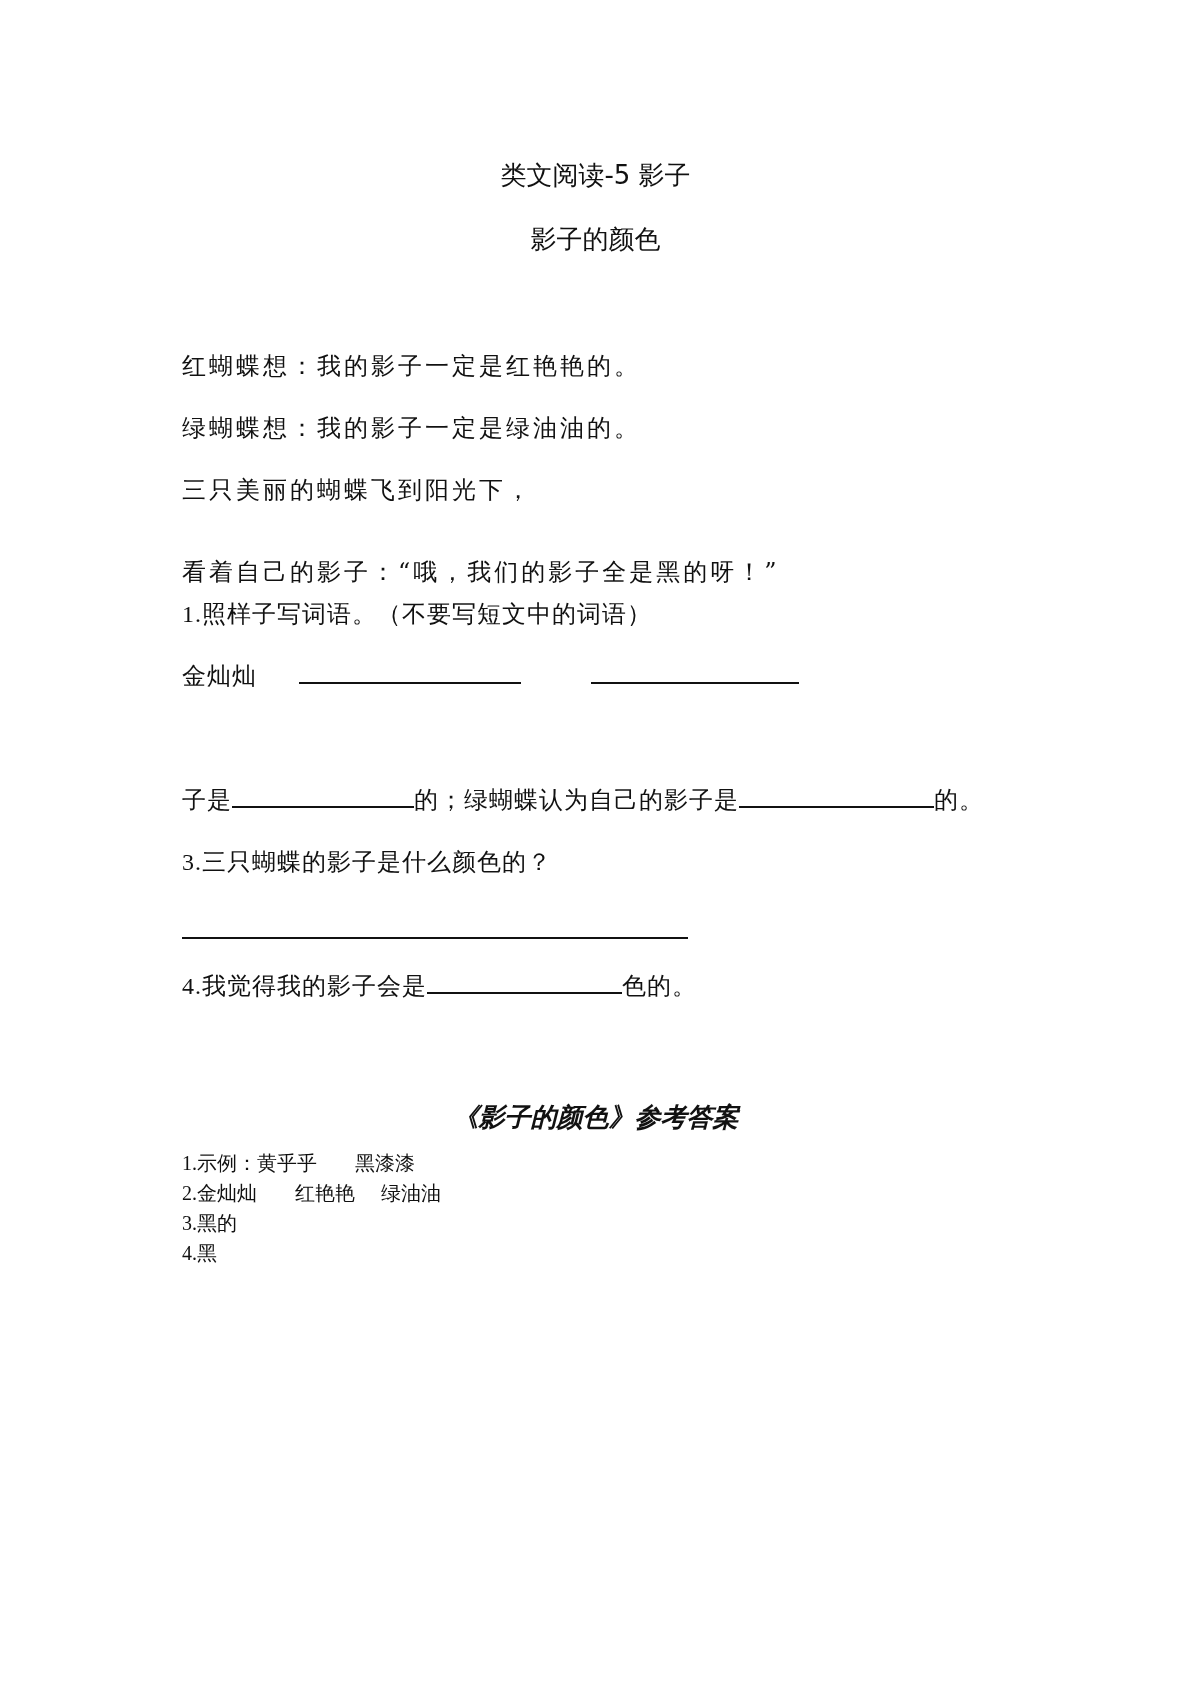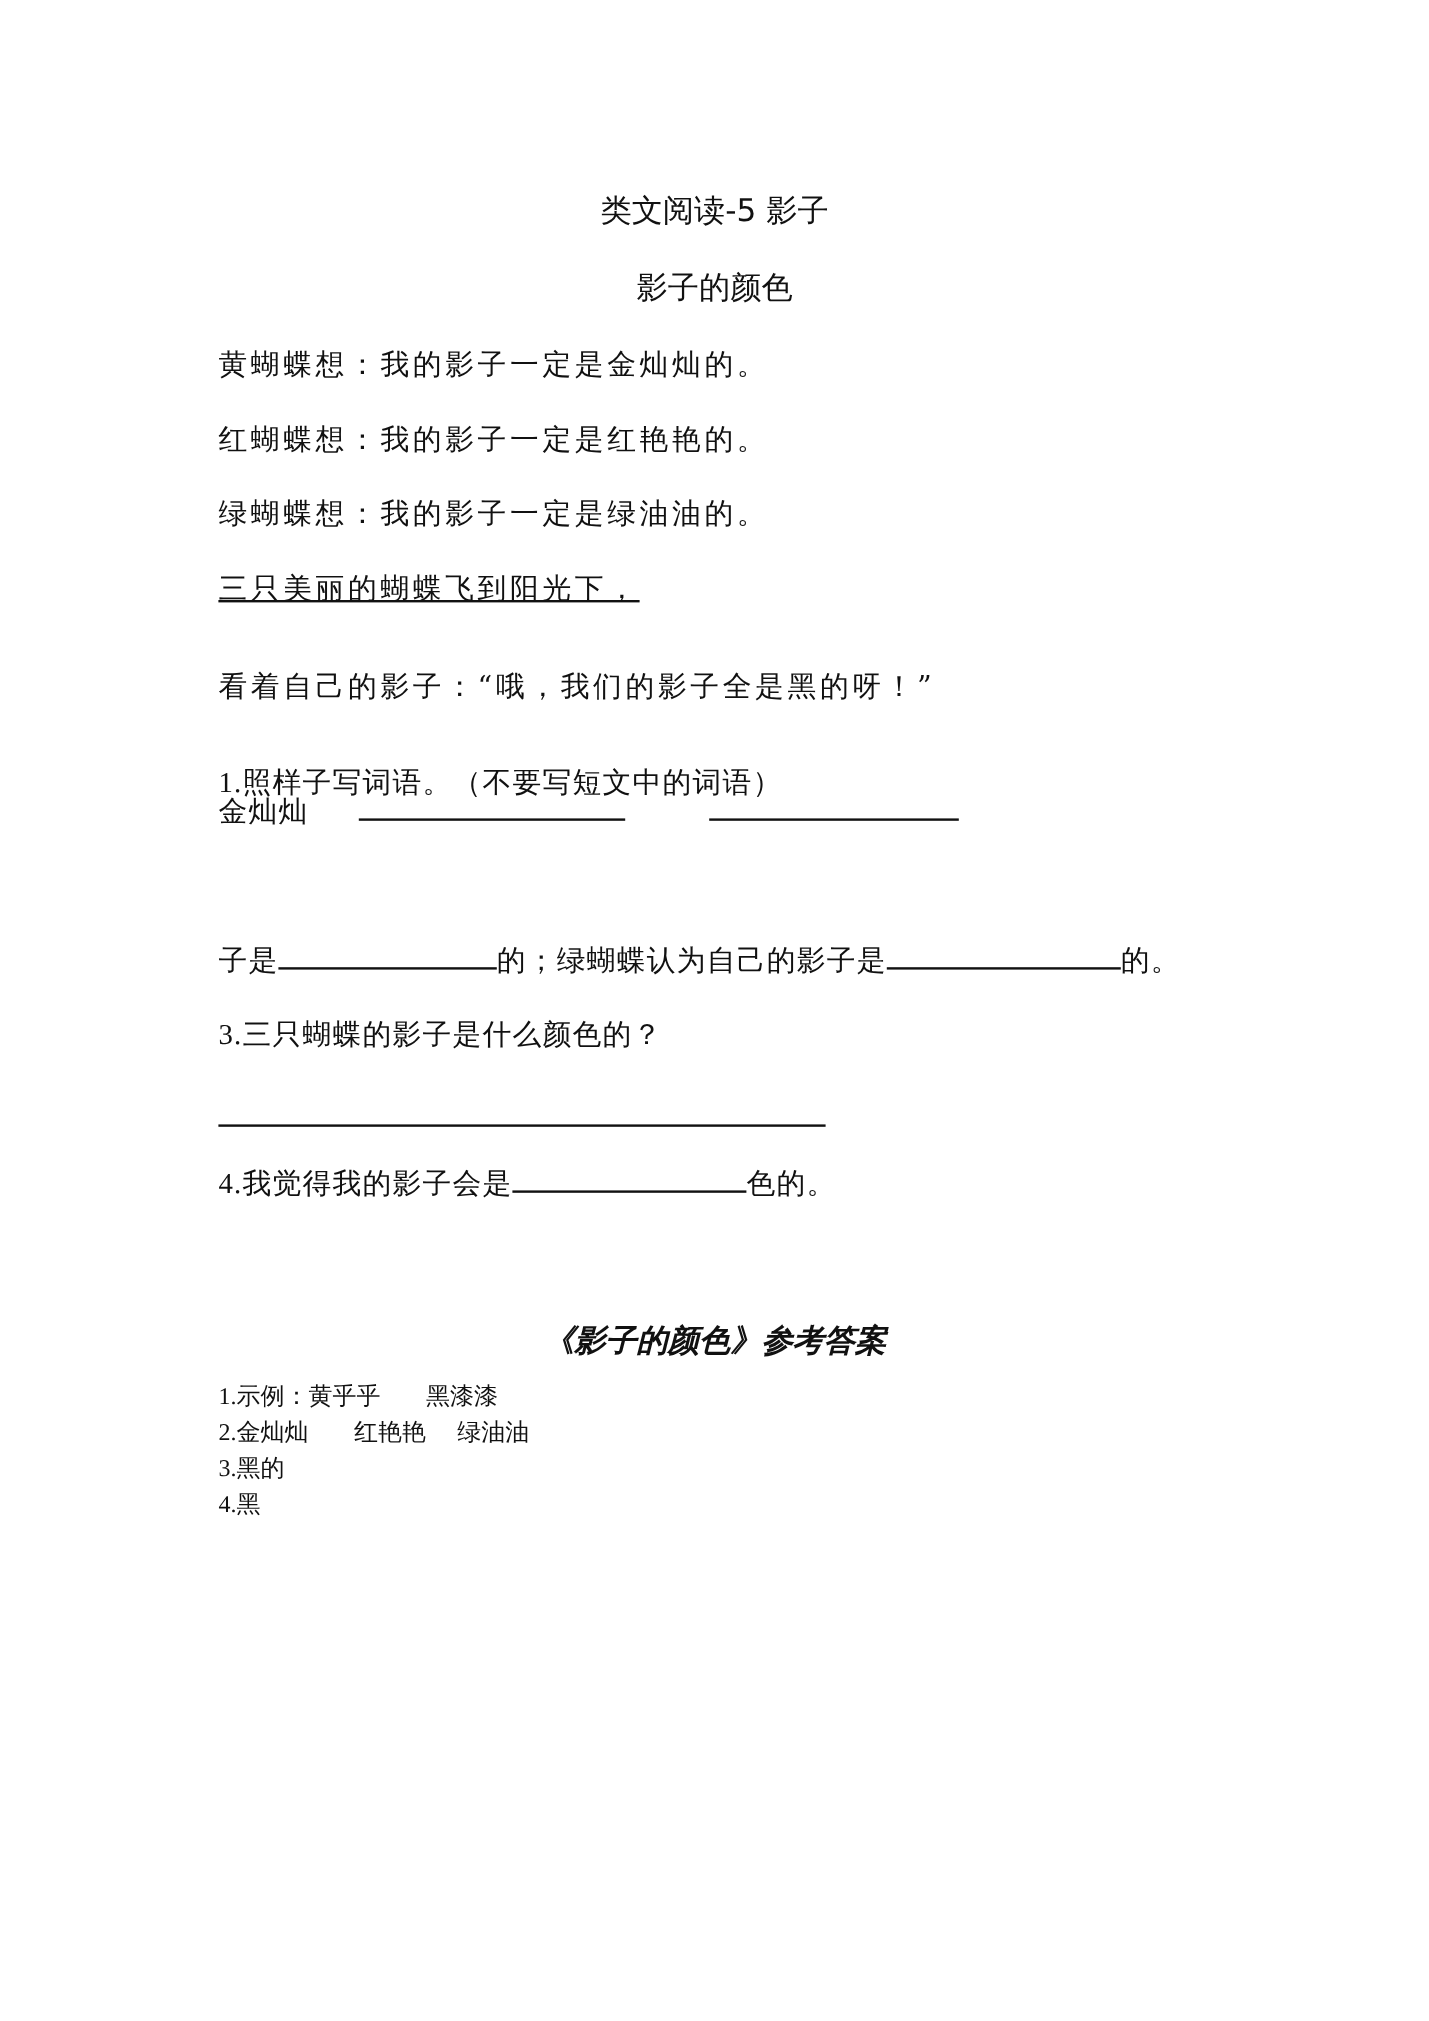--- a/index.html
+++ b/index.html
@@ -22,27 +22,26 @@
     .ans span.sp { display: inline-block; }
   </style>
 </head>
 <body>
 
 <div class="page">
 
   <div class="center title">类文阅读-5 影子</div>
   <div class="center subtitle">影子的颜色</div>
 
-  <div class="line kai" style="top:288px;">黄蝴蝶想：我的影子一定是金灿灿的。</div>
   <div class="line kai" style="top:350px;">红蝴蝶想：我的影子一定是红艳艳的。</div>
   <div class="line kai" style="top:412px;">绿蝴蝶想：我的影子一定是绿油油的。</div>
-  <div class="line kai" style="top:474px;text-decoration:underline;">三只美丽的蝴蝶飞到阳光下，</div>
+  <div class="line kai" style="top:474px;">三只美丽的蝴蝶飞到阳光下，</div>
   <div class="line kai" style="top:536px;margin-top:20px;">看着自己的影子：“哦，我们的影子全是黑的呀！”</div>
 
-  <div class="line song" style="top:598px;margin-top:38px;">1.照样子写词语。（不要写短文中的词语）</div>
+  <div class="line song" style="top:598px;">1.照样子写词语。（不要写短文中的词语）</div>
 
   <div class="line song" style="top:660px;">
     <span>金灿灿</span>
     <span class="gap" style="width:28px;"></span>
     <span class="blank" style="width:222px;"></span>
     <span class="gap" style="width:56px;"></span>
     <span class="blank" style="width:208px;"></span>
   </div>
 
 

